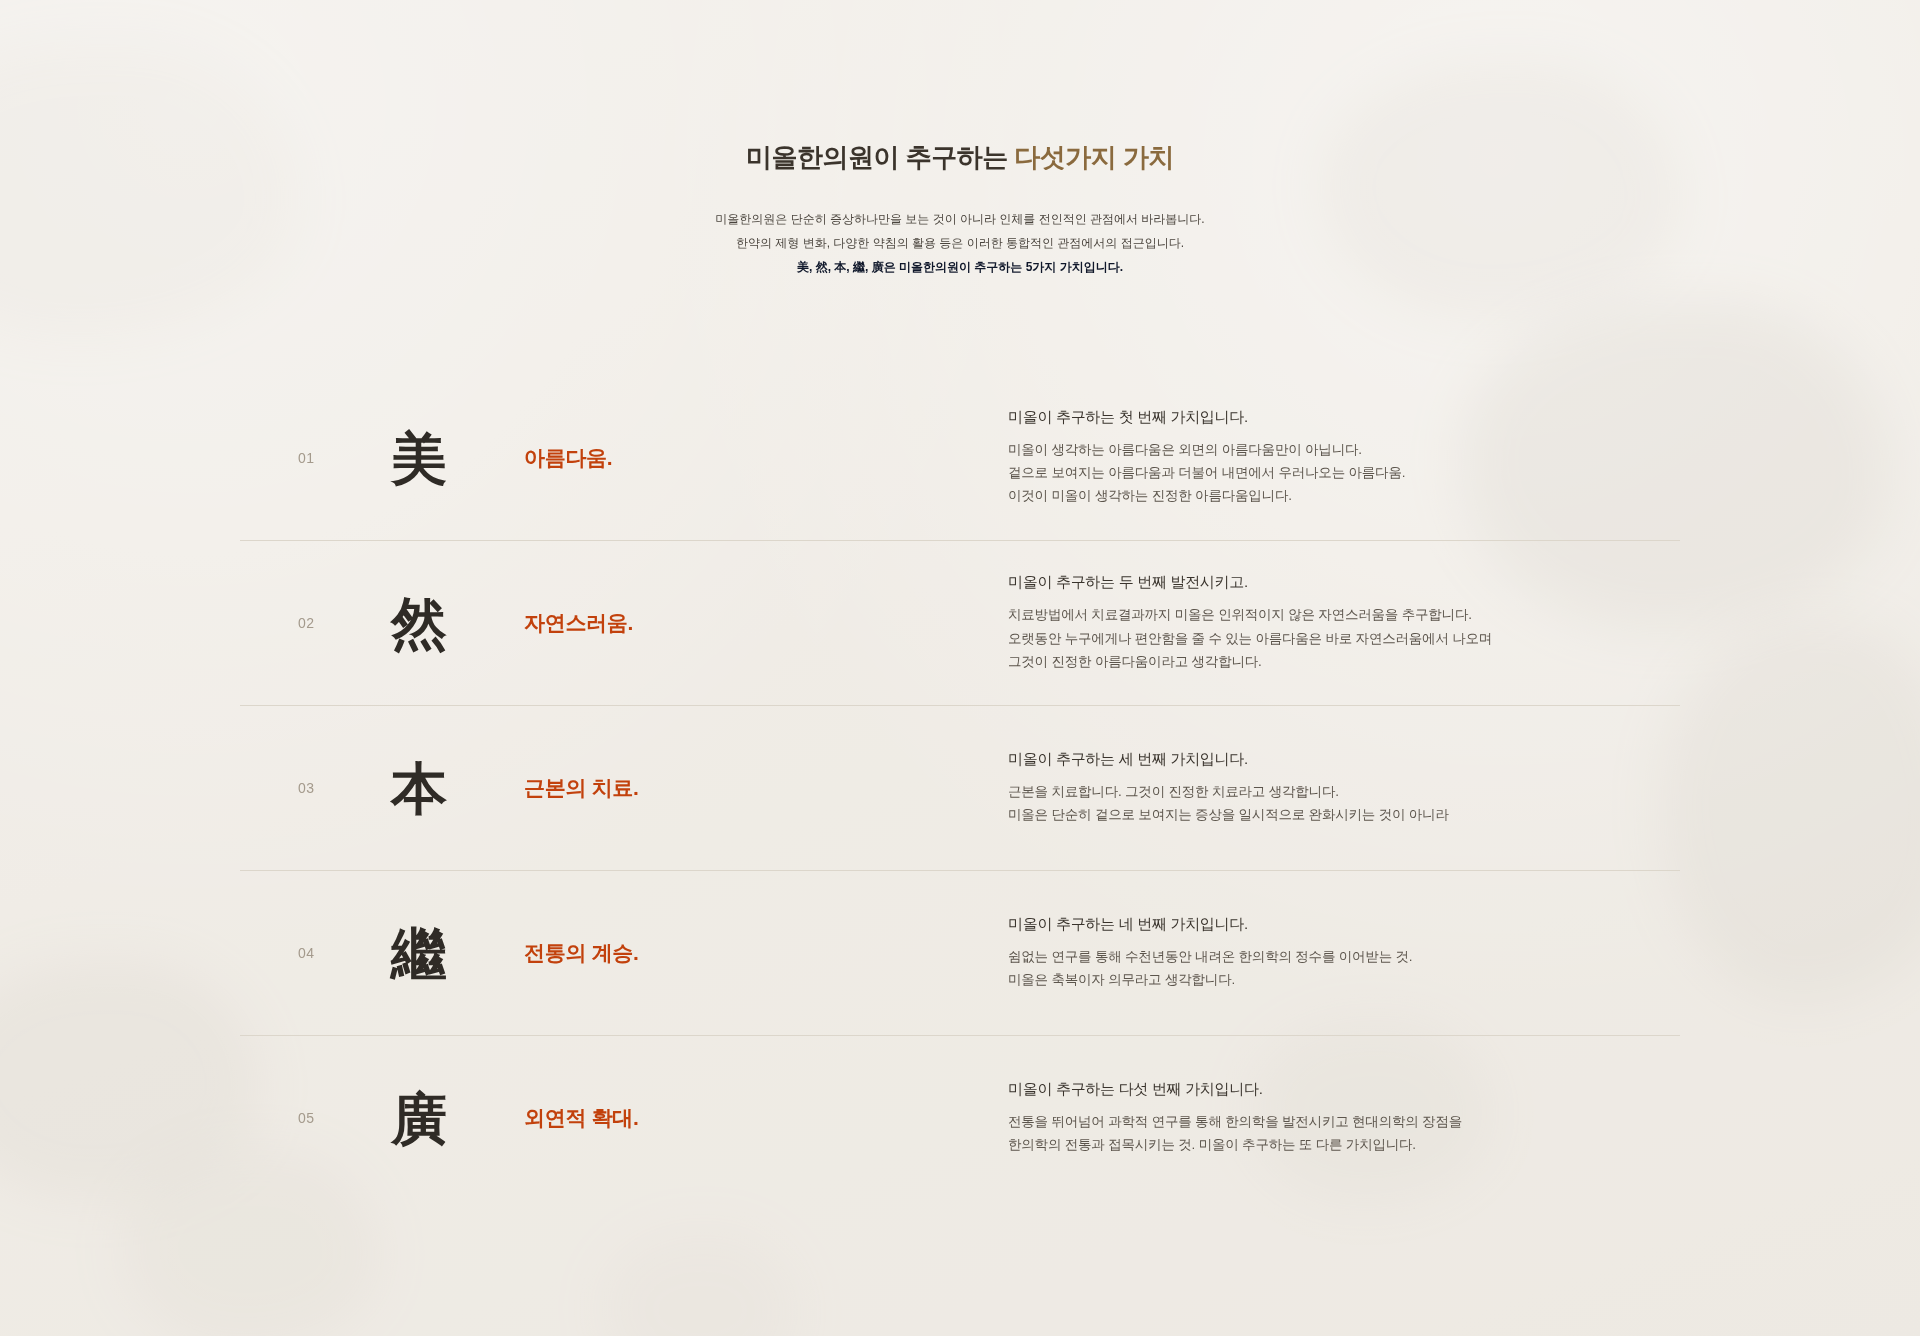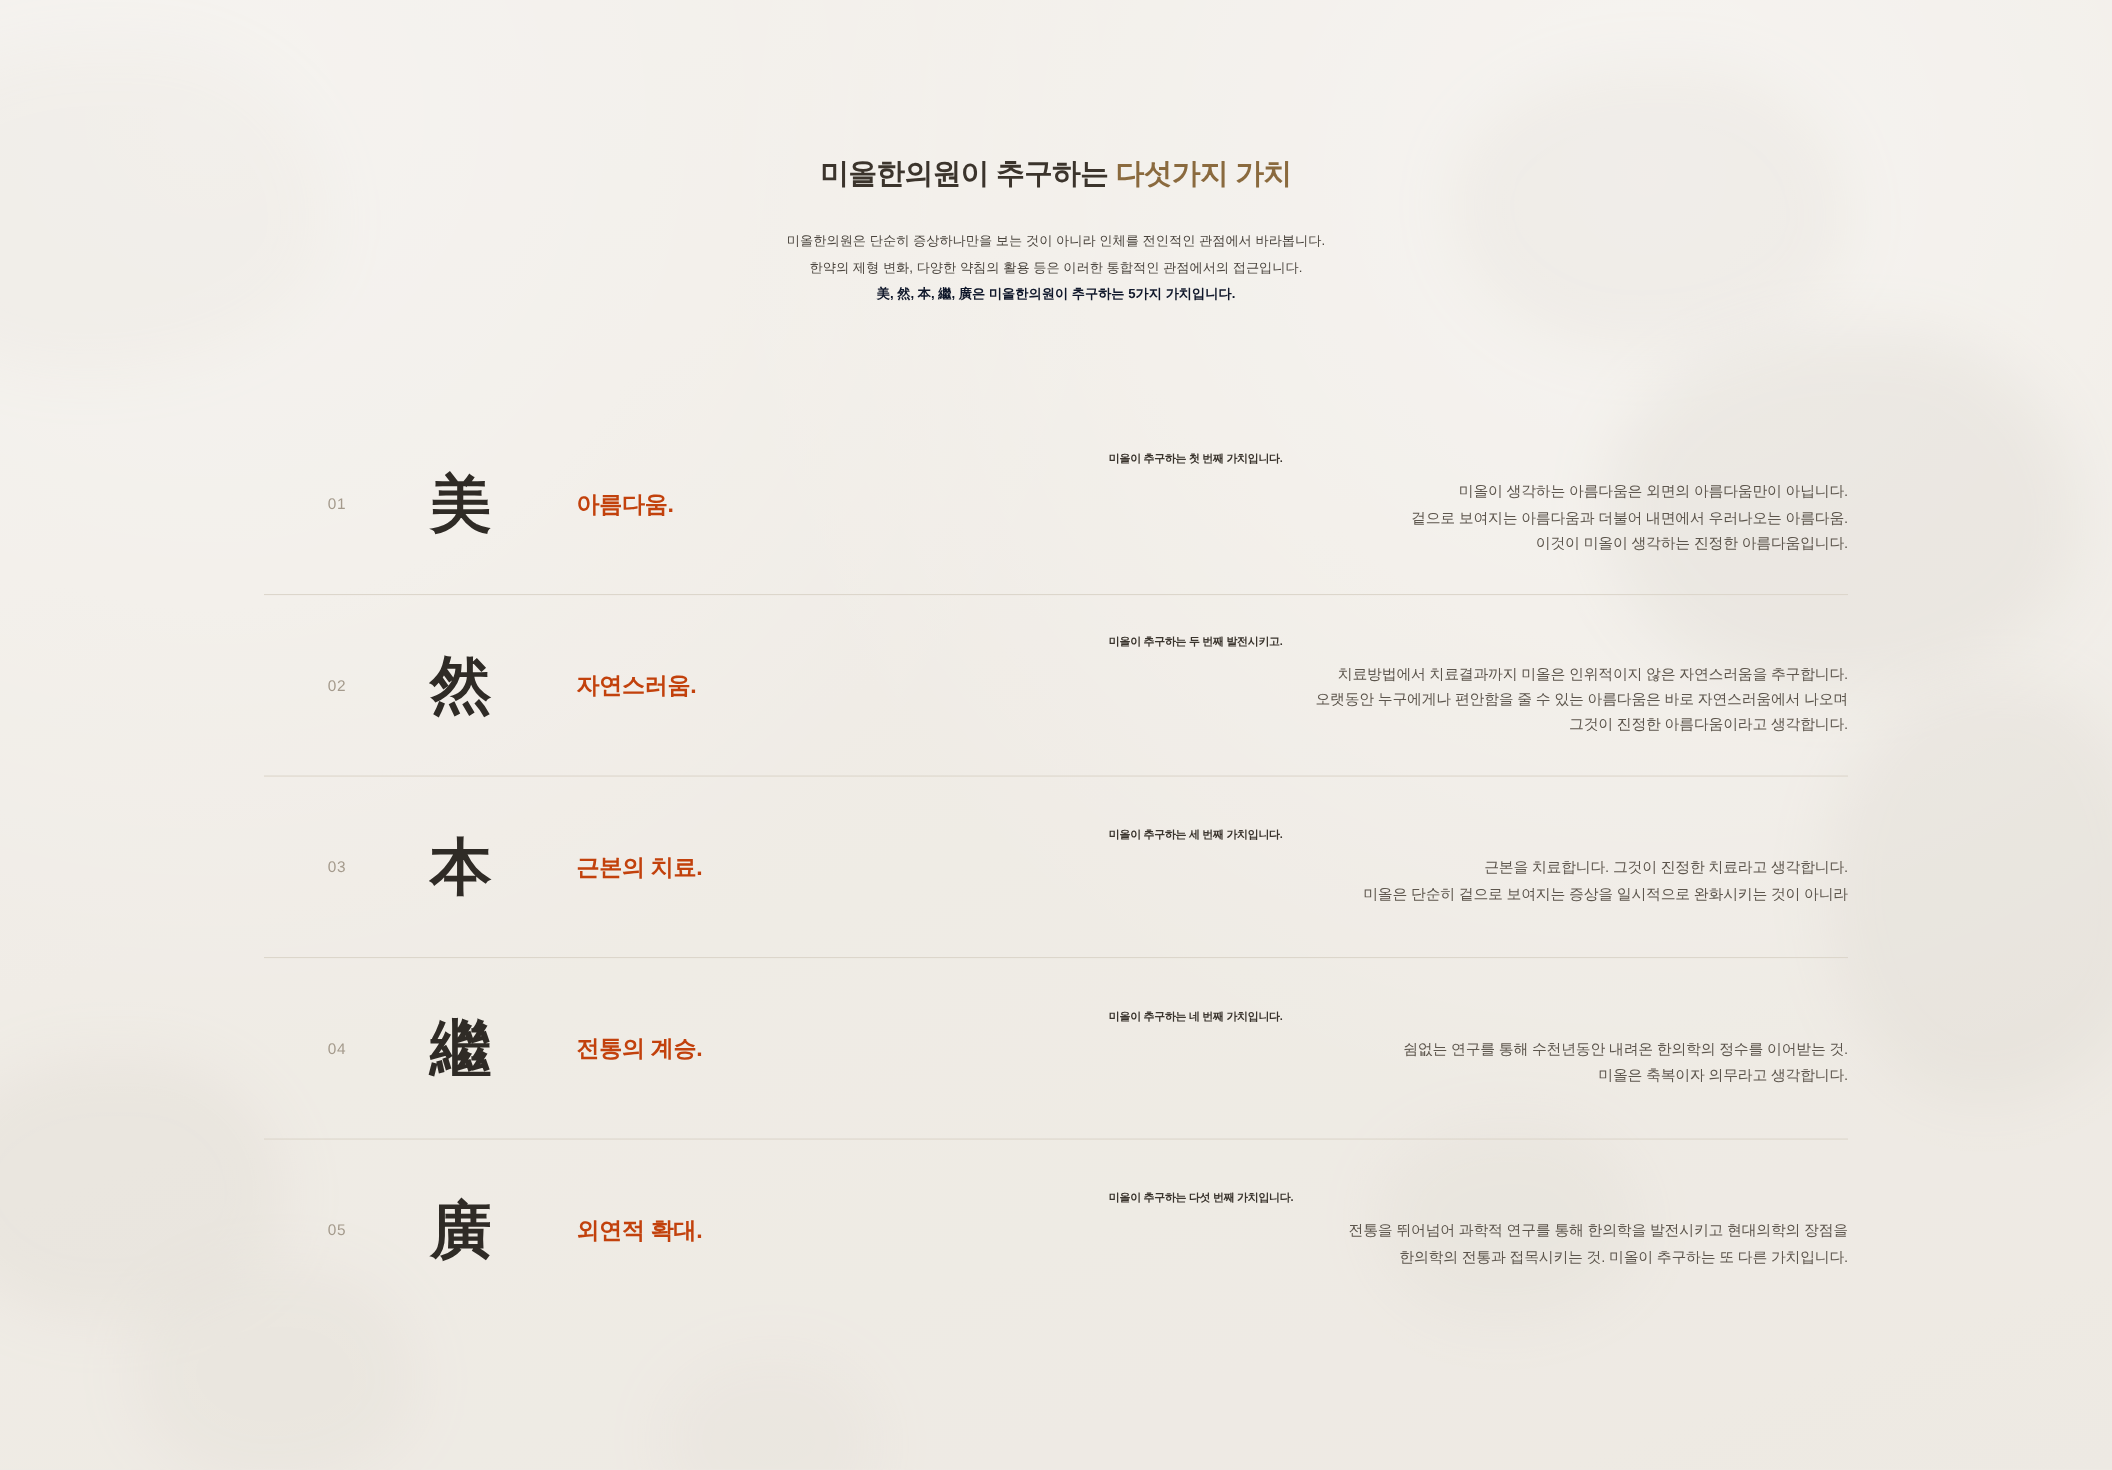--- a/index.html
+++ b/index.html
@@ -123,33 +123,33 @@
     font-size: 21px;
     font-weight: 700;
     color: #c2410c;
     letter-spacing: -0.3px;
   }
   .desc {
     flex: 1;
     padding-left: 10px;
   }
   .desc-head {
-    font-size: 10px;
-    font-weight: 700;
+    font-size: 15px;
+    font-weight: 400;
     color: #39332c;
     margin-bottom: 11px;
     letter-spacing: -0.3px;
   }
   .desc-body {
     font-size: 13.5px;
     line-height: 1.72;
     color: #5c554c;
     letter-spacing: -0.2px;
   }
-  .desc-body div { white-space: nowrap; text-align: right; }
+  .desc-body div { white-space: nowrap; }
 </style>
 </head>
 <body>
 
 <div class="bg-wrap">
   <div class="bg-base"></div>
   <div class="blob b6"></div>
   <div class="blob b2"></div>
   <div class="blob b1"></div>
   <div class="blob b3"></div>

